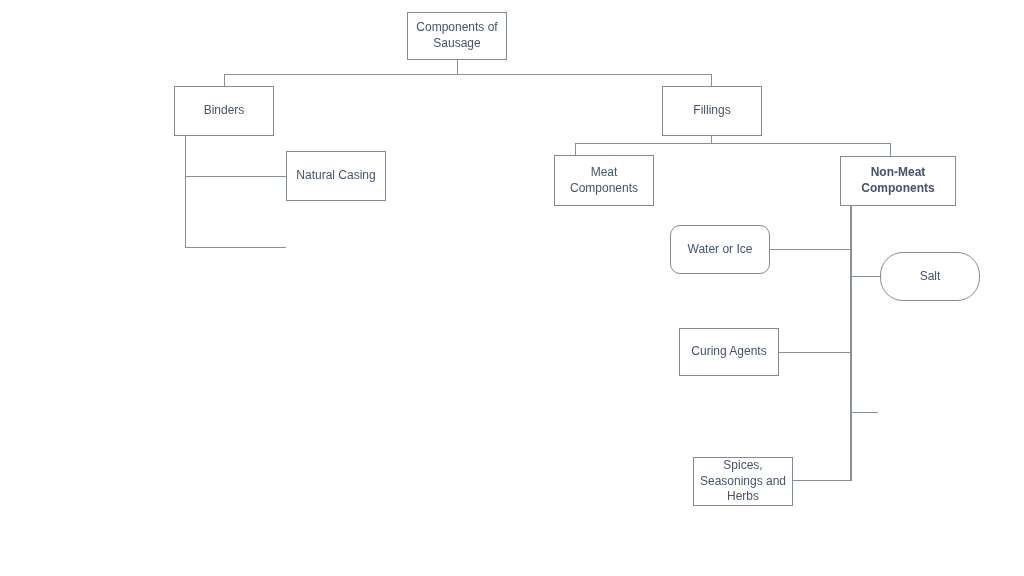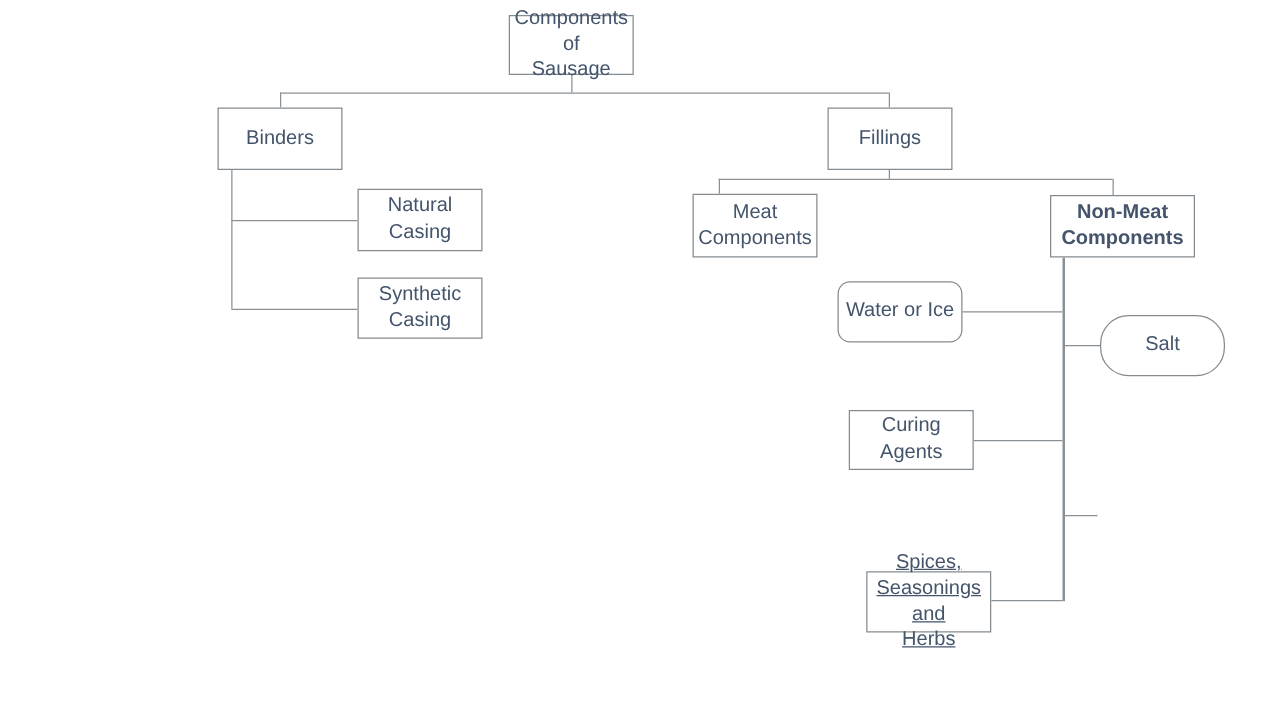--- a/index.html
+++ b/index.html
@@ -13,21 +13,21 @@
     position: relative;
     width: 1024px; height: 576px;
     background: #ffffff;
   }
   .node {
     position: absolute;
     box-sizing: border-box;
     background: #ffffff;
     border: 1px solid #848b90;
     color: #44546A;
-    font-size: 16px;
+    font-size: 12px;
     line-height: 1.3;
     display: flex;
     align-items: center;
     justify-content: center;
     text-align: center;
     white-space: pre-line;
     padding: 2px;
   }
   .h-line, .v-line {
     position: absolute;
@@ -65,32 +65,31 @@
 
   <div class="node" style="left:407px; top:12px; width:100px; height:48px;">Components of
 Sausage</div>
 
   <div class="node" style="left:174px; top:86px; width:100px; height:50px;">Binders</div>
 
   <div class="node" style="left:662px; top:86px; width:100px; height:50px;">Fillings</div>
 
   <div class="node" style="left:286px; top:151px; width:100px; height:50px;">Natural Casing</div>
 
-  <div class="node" style="left:286px; top:222px; width:100px; height:49px;">Synthetic Casing</div>
 
   <div class="node" style="left:525px; top:155px; width:100px; height:51px;margin-left:29px;">Meat
 Components</div>
 
   <div class="node" style="left:840px; top:156px; width:116px; height:50px;font-weight:bold;">Non-Meat
 Components</div>
 
   <div class="node" style="left:670px; top:225px; width:100px; height:49px;border-radius:10px;">Water or Ice</div>
 
   <div class="node" style="left:880px; top:252px; width:100px; height:49px;border-radius:23px;">Salt</div>
 
   <div class="node" style="left:679px; top:328px; width:100px; height:48px;">Curing Agents</div>
 
 
-  <div class="node" style="left:693px; top:457px; width:100px; height:49px;text-decoration:underline;">Spices,
+  <div class="node" style="left:693px; top:457px; width:100px; height:49px;">Spices,
 Seasonings and
 Herbs</div>
 
 </div>
 
 </body></html>

